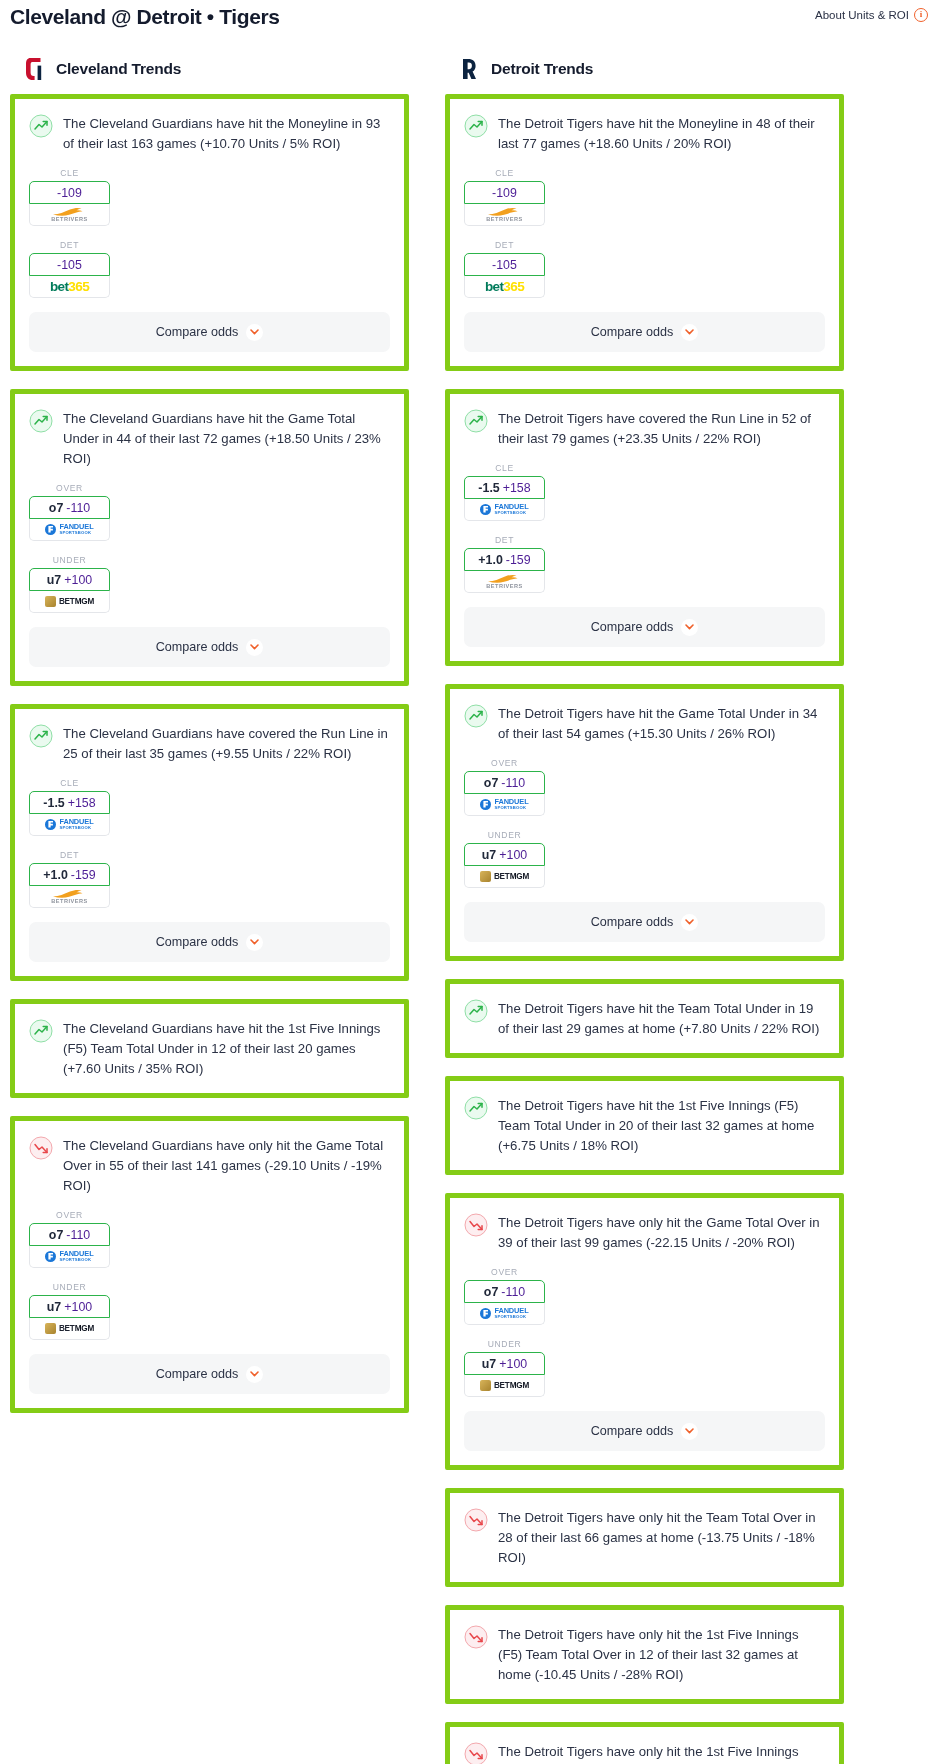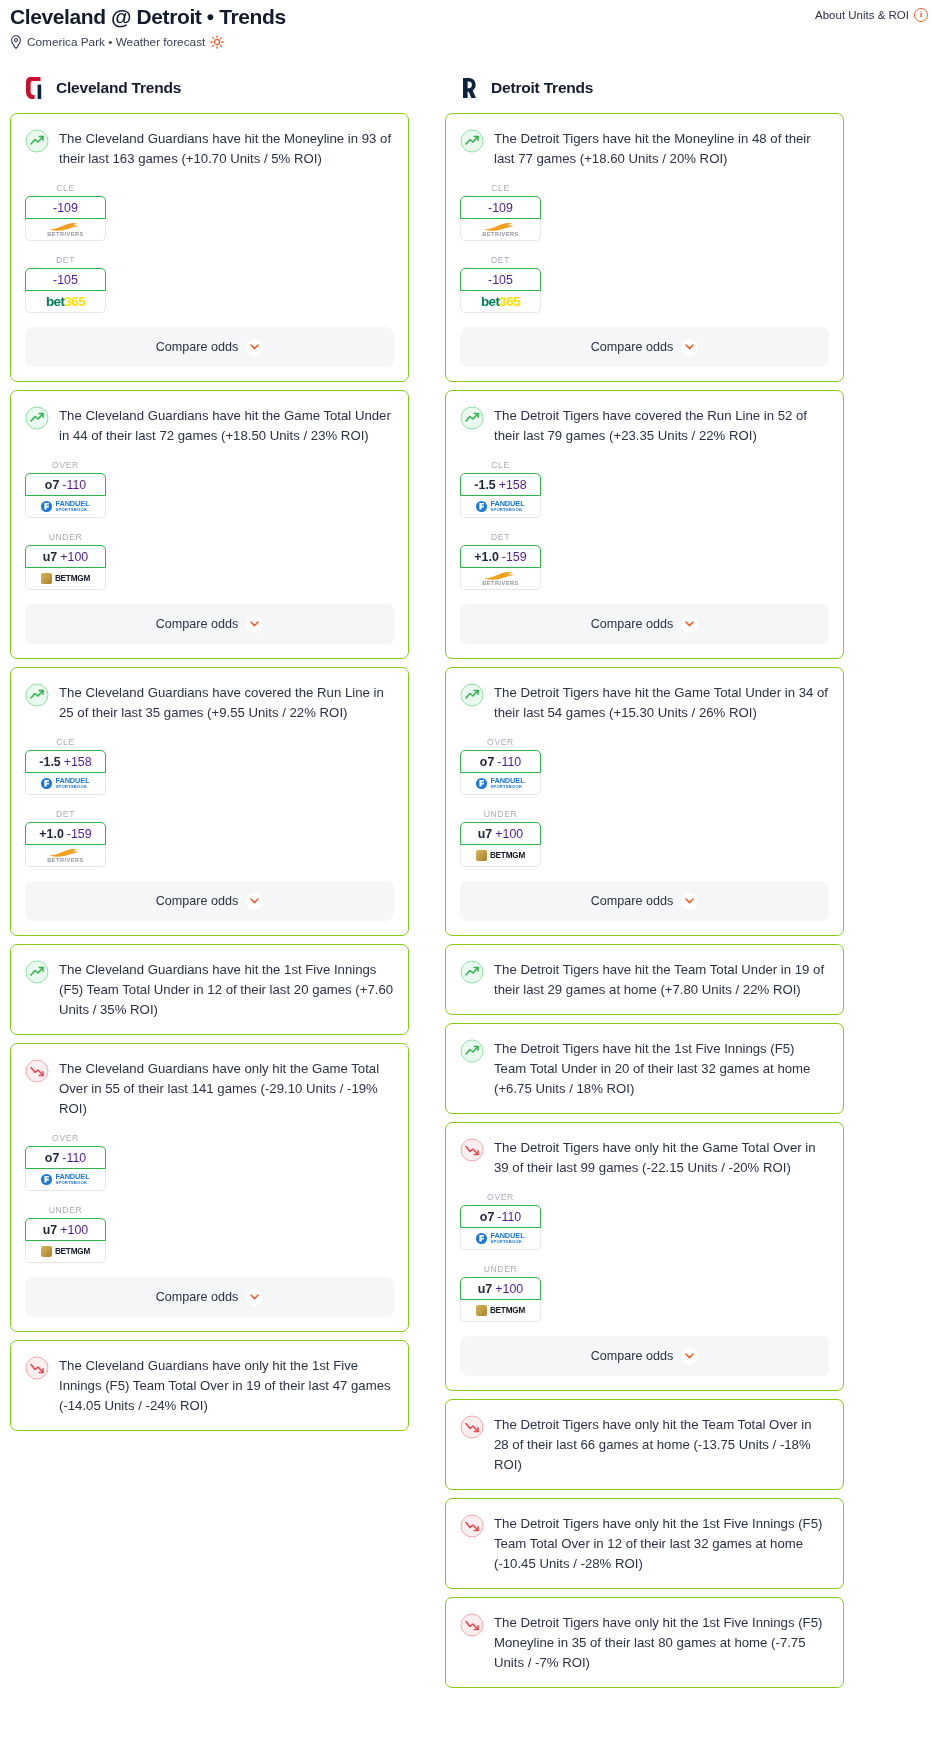--- a/index.html
+++ b/index.html
@@ -76,24 +76,24 @@
   .team-logo { width: 22px; height: 26px; flex: 0 0 22px; }
   .col-head-title {
     font-size: 15.5px;
     font-weight: 700;
     color: #141b2d;
     letter-spacing: -0.2px;
   }
 
   
   .card {
-    border: 1px solid #84cc16;
-    border-radius: 7px;
+    border: 5px solid #84cc16;
+    border-radius: 2px;
     background: #ffffff;
-    margin-bottom: 8px;
+    margin-bottom: 18px;
     overflow: hidden;
   }
   .card-body { padding: 14px 14px 0 14px; display: flex; gap: 10px; }
   .trend-icon { width: 24px; height: 24px; flex: 0 0 24px; margin-top: 1px; }
   .trend-text {
     font-size: 13.2px;
     line-height: 20px;
     color: #2b3245;
     padding-top: 1px;
   }
@@ -192,47 +192,27 @@
     display: flex; align-items: center; justify-content: center;
   }
   .chev { width: 9px; height: 6px; display: block; }
 </style>
 </head>
 <body>
 
 <div class="page">
 
   <div class="top-row">
-    <div class="page-title">Cleveland @ Detroit • Trends</div>
+    <div class="page-title">Cleveland @ Detroit • Tigers</div>
     <div class="about-link">
       <span>About Units &amp; ROI</span>
       <span class="info-circle">i</span>
     </div>
   </div>
 
-  <div class="venue-row">
-    <svg class="pin-icon" viewBox="0 0 12 14">
-      <path d="M6 0.8C3.5 0.8 1.6 2.7 1.6 5.1c0 3.1 3.6 7.4 4.1 8 .15.18.45.18.6 0 .5-.6 4.1-4.9 4.1-8C10.4 2.7 8.5.8 6 .8z" fill="none" stroke="#2b3245" stroke-width="1.05"></path>
-      <circle cx="6" cy="5.1" r="1.55" fill="none" stroke="#2b3245" stroke-width="1.05"></circle>
-    </svg>
-    <span class="venue-text">Comerica Park • Weather forecast</span>
-    <svg class="sun-icon" viewBox="0 0 14 14">
-      <circle cx="7" cy="7" r="2.6" fill="none" stroke="#f0612b" stroke-width="1.3"></circle>
-      <g stroke="#f0612b" stroke-width="1.3" stroke-linecap="round">
-        <line x1="7" y1="0.8" x2="7" y2="2.3"></line>
-          <line x1="7" y1="11.7" x2="7" y2="13.2"></line>
-        <line x1="0.8" y1="7" x2="2.3" y2="7"></line>
-          <line x1="11.7" y1="7" x2="13.2" y2="7"></line>
-        <line x1="2.6" y1="2.6" x2="3.6" y2="3.6"></line>
-          <line x1="10.4" y1="10.4" x2="11.4" y2="11.4"></line>
-        <line x1="11.4" y1="2.6" x2="10.4" y2="3.6"></line>
-          <line x1="3.6" y1="10.4" x2="2.6" y2="11.4"></line>
-      </g>
-    </svg>
-  </div>
 
   <div class="columns" id="columns">
       <div class="col">
         <div class="col-head">
           <svg class="team-logo" viewBox="0 0 22 26">
             <path d="M16.5 2H6.2C3.6 2 2 4.2 2 7.6v8.8C2 21 4.6 24 8.6 24h2V20h-1c-1.9 0-3-1.3-3-3.6V8.4C6.6 6.6 7.5 6 8.8 6h7.7z" fill="#c8102e"></path>
             <path d="M13.6 9.6h3.6V24h-3.6z" fill="#0c2340"></path>
           </svg>
           <span class="col-head-title">Cleveland Trends</span>
         </div>
@@ -432,31 +412,20 @@
           </div>
           <div class="compare-bar">
             <span class="compare-label">Compare odds</span>
             <span class="chev-circle">
               <svg class="chev" viewBox="0 0 9 6">
                 <polyline points="1,1 4.5,4.6 8,1" fill="none" stroke="#f0612b" stroke-width="1.6" stroke-linecap="round" stroke-linejoin="round"></polyline>
               </svg>
             </span>
           </div>
         </div>
-        <div class="card">
-          <div class="card-body">
-            <svg class="trend-icon" viewBox="0 0 24 24">
-              <circle cx="12" cy="12" r="11" fill="#fdeef0" stroke="#f3a8ad" stroke-width="1"></circle>
-              <polyline points="6,8.5 10,13.5 13,11 18,16.5" fill="none" stroke="#e8474b" stroke-width="1.5" stroke-linecap="round" stroke-linejoin="round"></polyline>
-              <polyline points="14.2,16.5 18,16.5 18,12.7" fill="none" stroke="#e8474b" stroke-width="1.5" stroke-linecap="round" stroke-linejoin="round"></polyline>
-            </svg>
-            <div class="trend-text">The Cleveland Guardians have only hit the 1st Five Innings (F5) Team Total Over in 19 of their last 47 games (-14.05 Units / -24% ROI)</div>
-          </div>
-          <div class="card-spacer"></div>
-        </div>
       </div>
       <div class="col">
         <div class="col-head">
           <svg class="team-logo" viewBox="0 0 22 26">
             <path d="M4 3h5.2c4.6 0 7.4 2.4 7.4 7 0 2.6-1.1 4.5-3 5.6l3.4 7.4h-4.6l-2.7-6.3H8.6V23H4z M8.6 6.6v6.6h1.2c2 0 3.1-1.2 3.1-3.4 0-2.1-1.1-3.2-3.1-3.2z" fill="#0c2340"></path>
           </svg>
           <span class="col-head-title">Detroit Trends</span>
         </div>
         <div class="card">
           <div class="card-body">

